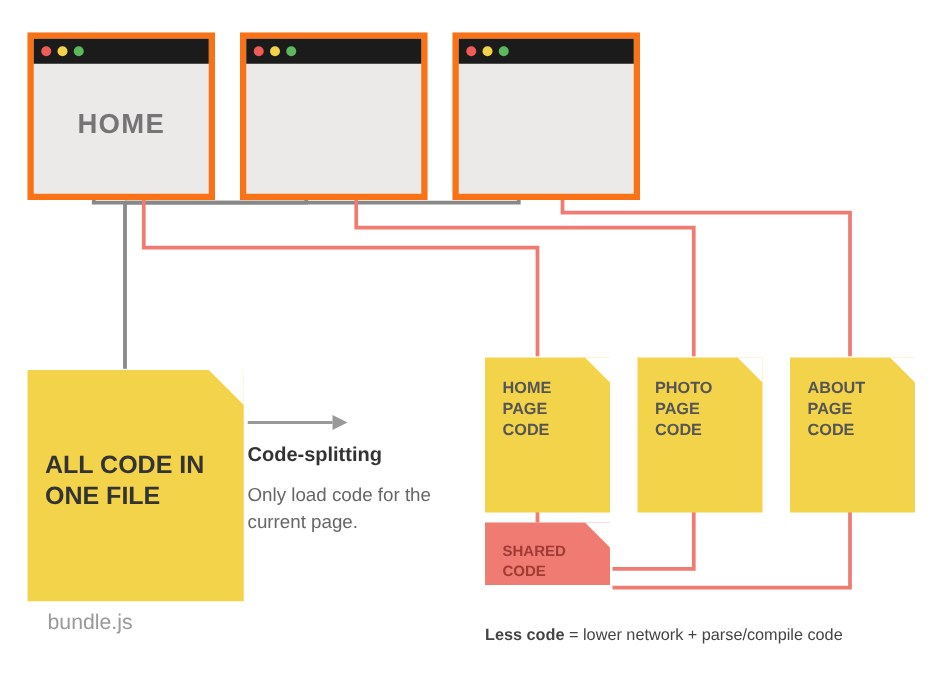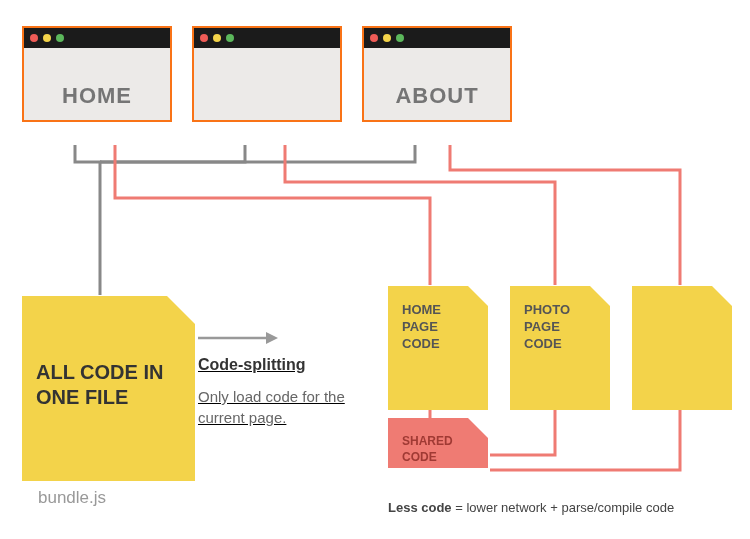--- a/index.html
+++ b/index.html
@@ -8,23 +8,23 @@
     height: 539px;
     position: relative;
     font-family: Arial, Helvetica, sans-serif;
     background: #fff;
   }
   svg.wires { position: absolute; top: 0; left: 0; width: 750px; height: 539px; pointer-events: none; }
 
   .browser {
     position: absolute;
     width: 150px;
-    height: 96px;
+    height: 134px;
     background: #eceae8;
-    border: 2px solid #f97316;
+    border: 5px solid #f97316;
   }
   .browser .bar {
     height: 20px;
     background: #1b1b1b;
     display: flex;
     align-items: center;
     padding-left: 6px;
     gap: 5px;
   }
   .dot { width: 8px; height: 8px; border-radius: 50%; }
@@ -67,21 +67,20 @@
     left: 198px; top: 328px;
     width: 80px; height: 20px;
   }
   .arrow svg { width: 100%; height: 100%; }
 
   .middle {
     position: absolute;
     left: 198px;
     top: 356px;
     width: 165px;
-    text-decoration: underline;
   }
   .middle .heading { font-weight: 800; font-size: 16px; color: #333; margin-bottom: 12px; }
   .middle .sub { font-size: 15px; color: #666; line-height: 1.4; }
 
   .bundle-label {
     position: absolute;
     left: 38px; top: 488px;
     font-size: 17px; color: #999;
   }
 
@@ -128,21 +127,20 @@
     <span class="dot g"></span>
   </div>
 </div>
 
 <div class="browser" style="left:362px; top:26px;">
   <div class="bar">
     <span class="dot r"></span>
     <span class="dot y"></span>
     <span class="dot g"></span>
   </div>
-  <div class="label">ABOUT</div>
 </div>
 
 <div class="file big" style="left:22px; top:296px;">
   <div class="corner"></div>
   <div class="txt">ALL CODE IN ONE FILE</div>
 </div>
 <div class="bundle-label">bundle.js</div>
 
 <div class="arrow">
   <svg viewBox="0 0 80 20">
@@ -159,20 +157,21 @@
 <div class="file small" style="left:388px; top:286px;">
   <div class="corner"></div>
   <div class="txt">HOME PAGE CODE</div>
 </div>
 <div class="file small" style="left:510px; top:286px;">
   <div class="corner"></div>
   <div class="txt">PHOTO PAGE CODE</div>
 </div>
 <div class="file small" style="left:632px; top:286px;">
   <div class="corner"></div>
+  <div class="txt">ABOUT PAGE CODE</div>
 </div>
 <div class="file small shared" style="left:388px; top:418px;">
   <div class="corner"></div>
   <div class="txt">SHARED CODE</div>
 </div>
 
 <div class="footnote">
   <b>Less code</b><span> = lower network + parse/compile code</span>
 </div>
 

